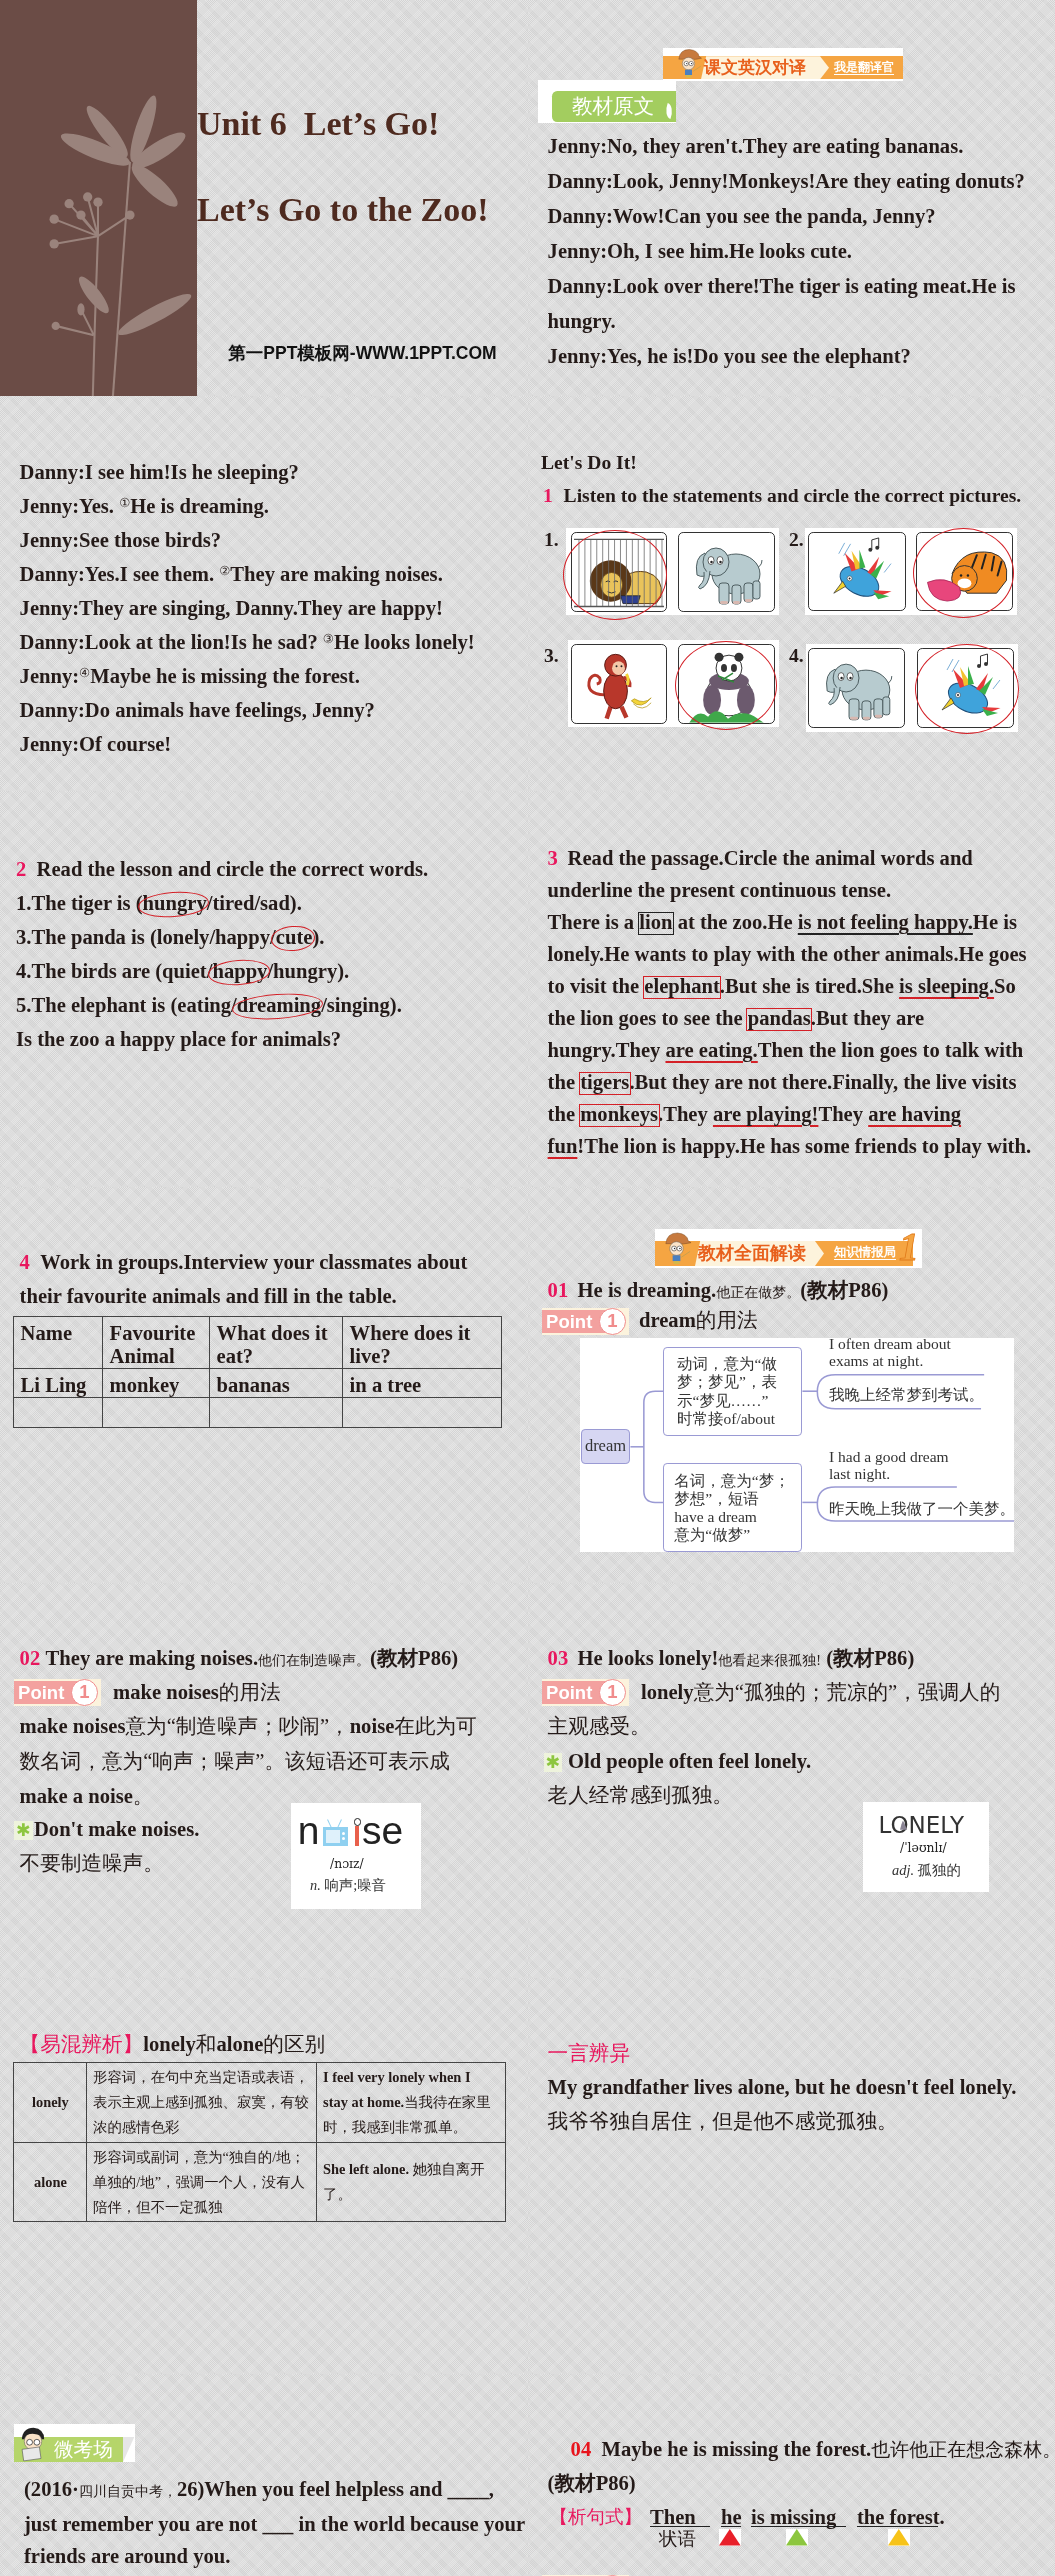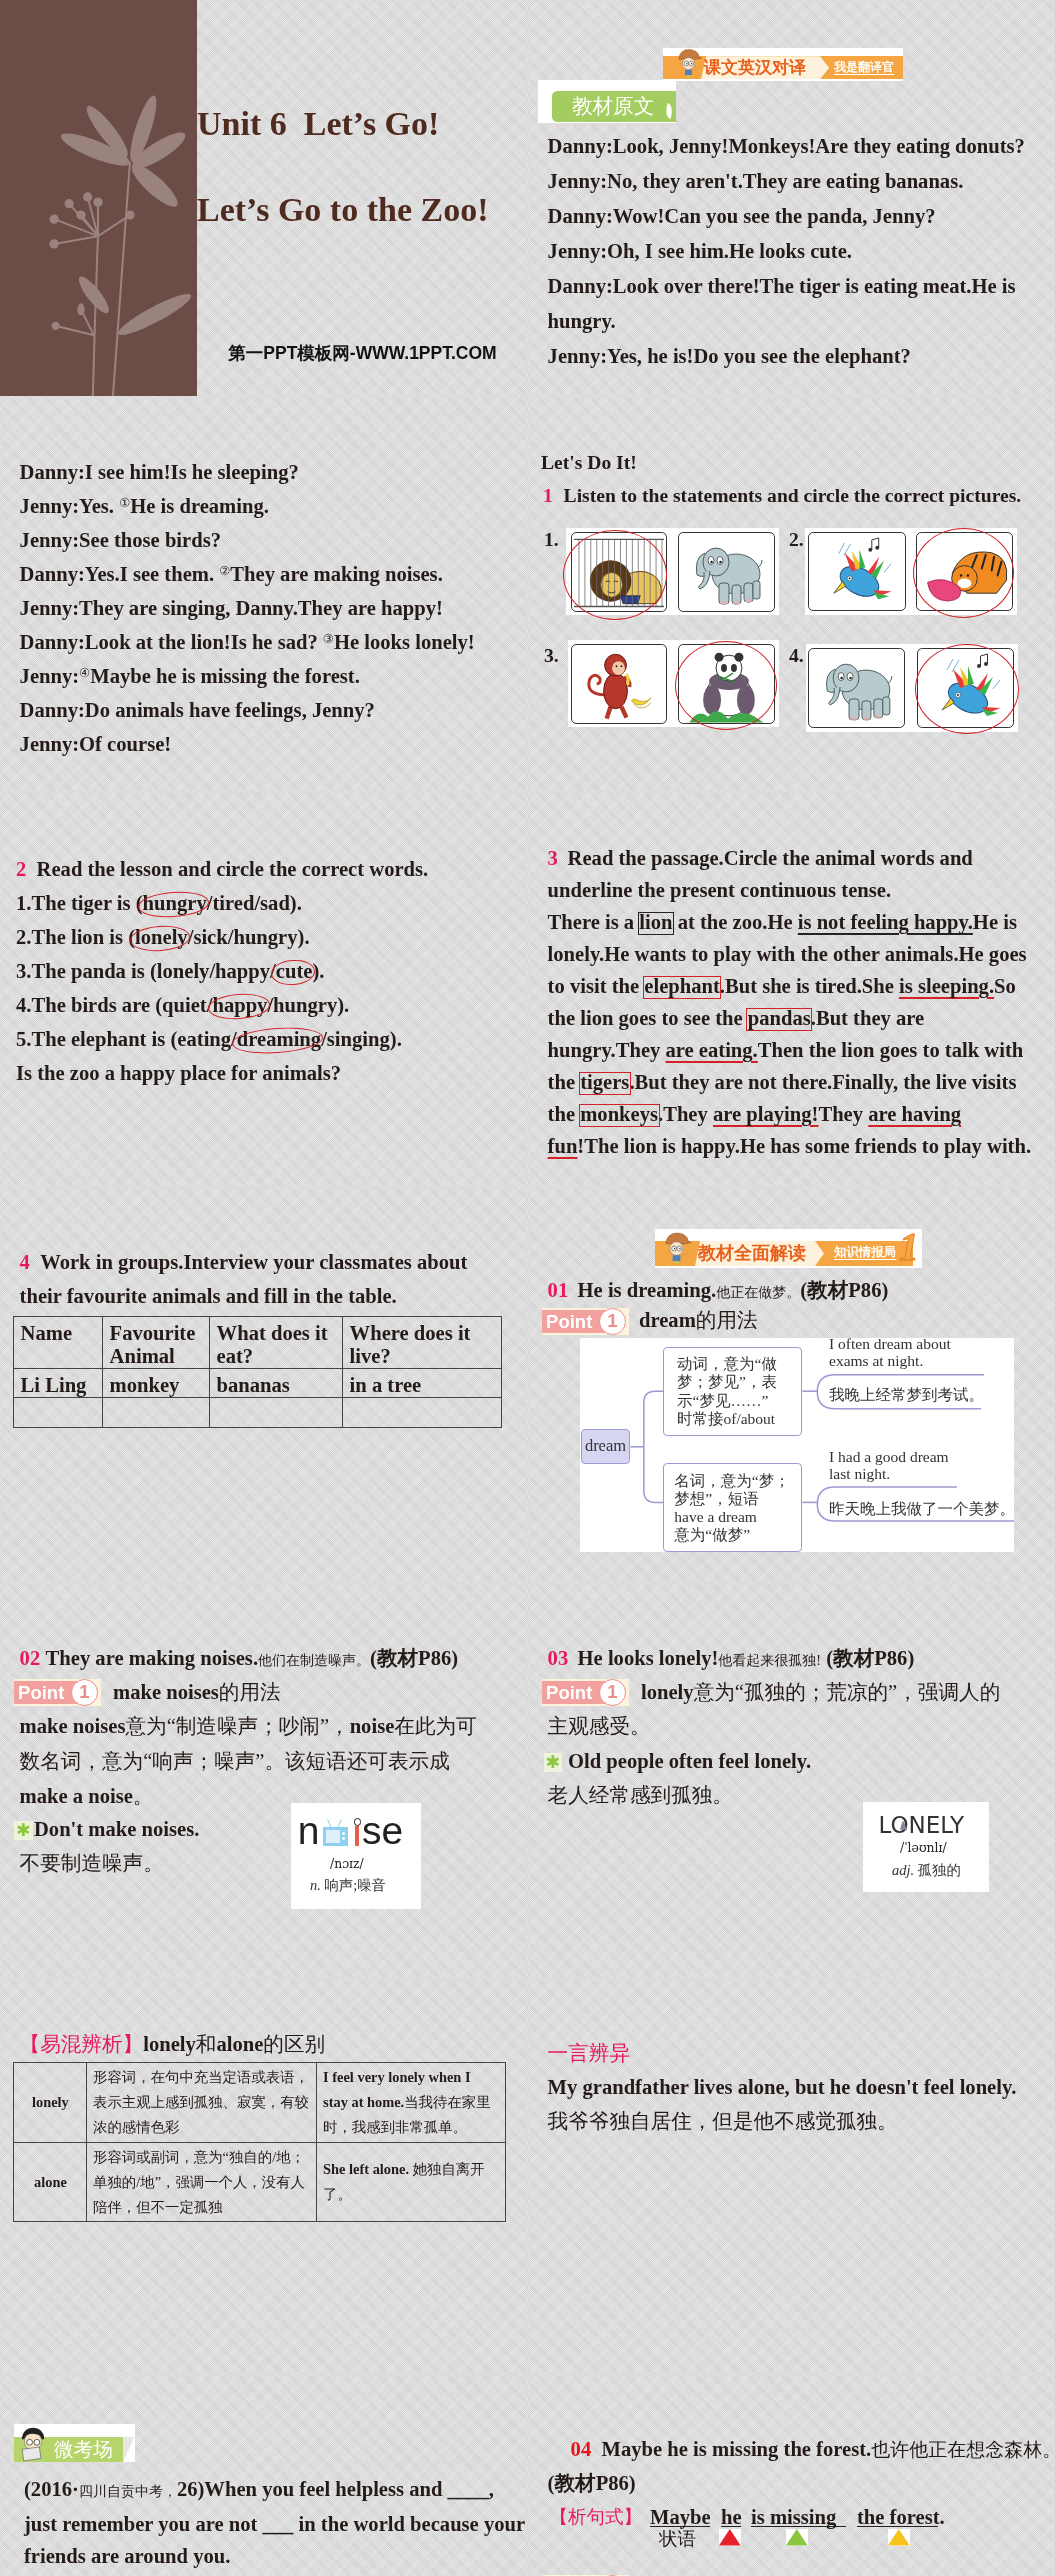--- a/index.html
+++ b/index.html
@@ -247,22 +247,22 @@
     <span class="a bn-main" style="left:41px;top:11.3px;font-size:17px;line-height:17px">课文英汉对译</span>
     <span class="a bn-sub" style="left:171px;top:13.4px;font-size:12px;line-height:13px">我是翻译官</span>
   </div>
   <div class="a" style="left:10.3px;top:80px;width:138px;height:43px;background:#fff">
     <div class="a tabg" style="left:14px;top:10.8px;width:124px;height:31px">
       <span class="a tab-t">教材原文</span>
       <span class="a leaf"></span>
     </div>
   </div>
   <div class="a t40" style="left:19.6px;top:129px;width:495px;line-height:35px;white-space:normal">
+    <div>Jenny:No, they aren't.They are eating bananas.</div>
     <div>Danny:Look, Jenny!Monkeys!Are they eating donuts?</div>
-    <div>Jenny:No, they aren't.They are eating bananas.</div>
     <div>Danny:Wow!Can you see the panda, Jenny?</div>
     <div>Jenny:Oh, I see him.He looks cute.</div>
     <div>Danny:Look over there!The tiger is eating meat.He is hungry.</div>
     <div>Jenny:Yes, he is!Do you see the elephant?</div>
   </div>
 </section>
 
 <section class="slide" style="left:0;top:396px">
   <div class="a t40" style="left:19.6px;top:59px;line-height:34px">
     <div><span>Danny:I see him!Is he sleeping?</span></div>
@@ -343,21 +343,20 @@
   </div>
   <div class="a ell" style="left:387px;top:248px;width:104px;height:90px"></div>
 </section>
 
 <section class="slide" style="left:0;top:791px">
   <div class="a t40" style="left:16px;top:61px;line-height:34px">
     <span class="pink" style="display:inline-block;width:20.6px">2</span><span>Read the lesson and circle the correct words.</span>
   </div>
   <div class="a t40" style="left:16px;top:95px;line-height:34px">
     <div><span>1.The tiger is (</span><span class="circ">hungry</span><span>/tired/sad).</span></div>
-    <div><span>2.The lion is (</span><span class="circ">lonely</span><span>/sick/hungry).</span></div>
     <div><span>3.The panda is (lonely/happy/</span><span class="circ">cute</span><span>).</span></div>
     <div><span>4.The birds are (quiet/</span><span class="circ">happy</span><span>/hungry).</span></div>
     <div><span>5.The elephant is (eating/</span><span class="circ">dreaming</span><span>/singing).</span></div>
     <div>Is the zoo a happy place for animals?</div>
   </div>
 </section>
 
 <section class="slide" style="left:528px;top:791px">
   <div class="a t40" style="left:19.6px;top:51px">
     <div class="pl"><span class="pink" style="display:inline-block;width:20px">3</span><span>Read the passage.Circle the animal words and</span></div>
@@ -566,21 +565,21 @@
 
   </div>
 </section>
 
 <section class="slide" style="left:528px;top:2374px">
   <div class="a t40" style="left:19.6px;top:58px;line-height:34px">
     <span class="red" style="display:inline-block;width:31px">04</span><span>Maybe he is missing the forest.</span><span class="zh" style="font-size:19px">也许他正在想念森林。</span>
   </div>
   <div class="a t40" style="left:19.6px;top:92px;line-height:34px">(教材P86)</div>
   <div class="a t40 pink zh" style="left:21.6px;top:126px;line-height:34px;font-size:18.5px">【析句式】</div>
-  <div class="a t40" style="left:122px;top:126px;line-height:34px">Maybe</div>
+  <div class="a t40" style="left:122px;top:126px;line-height:34px">Then</div>
   <div class="a t40" style="left:193px;top:126px;line-height:34px">he</div>
   <div class="a t40" style="left:223px;top:126px;line-height:34px">is missing</div>
   <div class="a t40" style="left:329px;top:126px;line-height:34px">the forest.</div>
   <div class="a" style="left:122px;top:152px;width:60px;height:1px;background:#222"></div>
   <div class="a" style="left:193px;top:152px;width:20px;height:1px;background:#222"></div>
   <div class="a" style="left:223px;top:152px;width:95px;height:1px;background:#222"></div>
   <div class="a" style="left:329px;top:152px;width:81px;height:1px;background:#222"></div>
   <div class="a" style="left:131px;top:157px;font-size:18.5px;line-height:17.5px;white-space:nowrap">状语</div>
   <div class="a wbox" style="left:191px;top:155px;width:21.6px;height:16.5px">
       <div class="a tri" style="left:0;top:0;background:#e8202a"></div>

